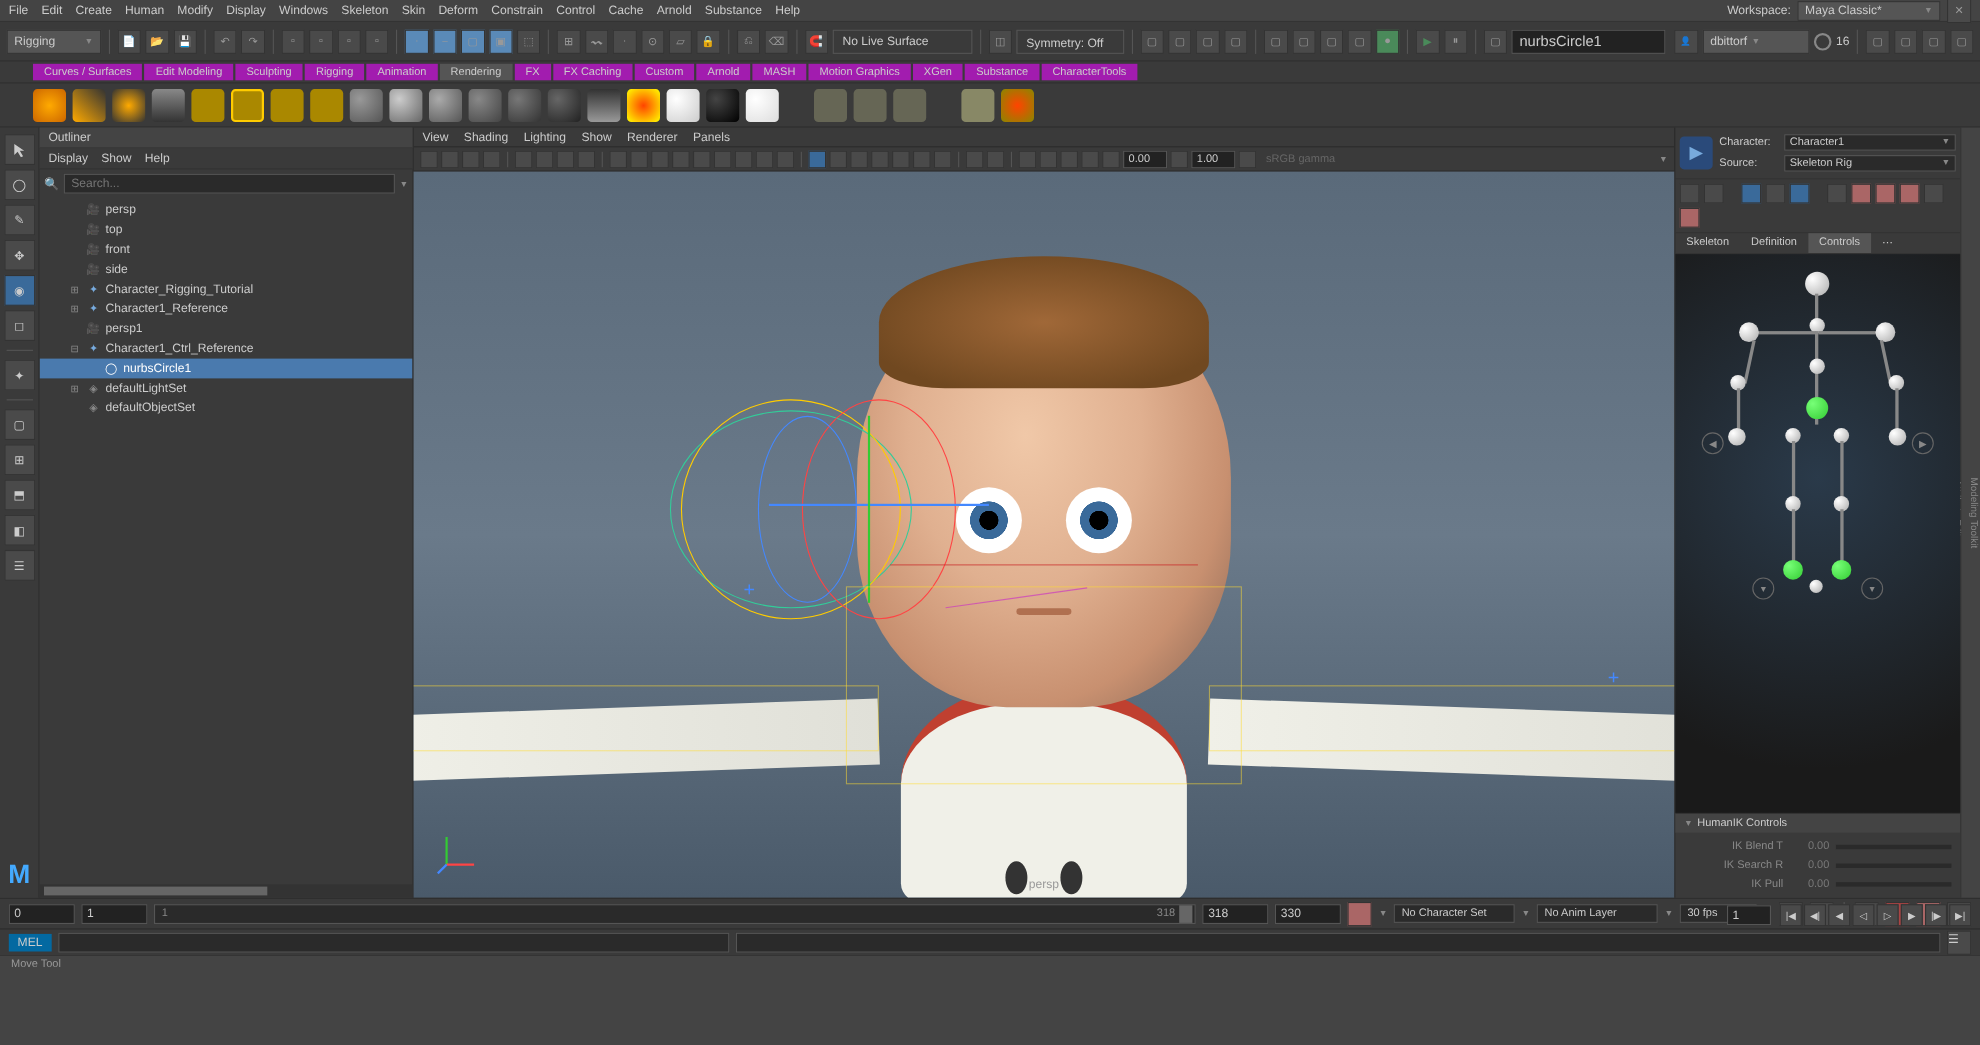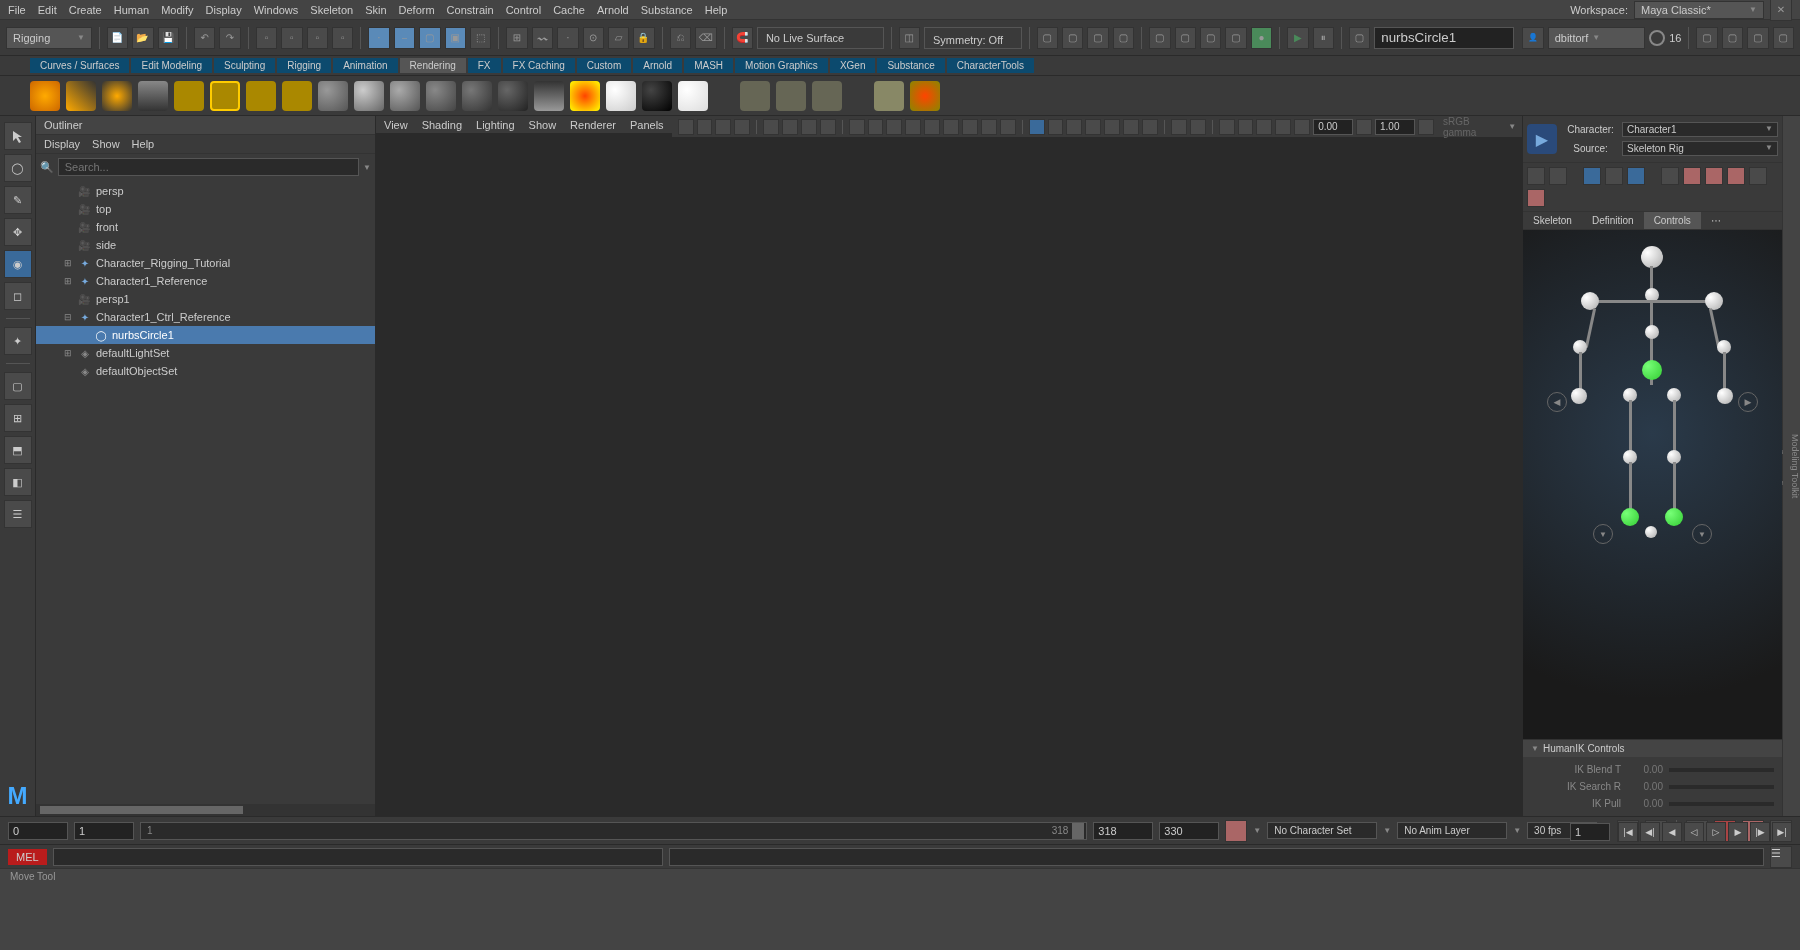--- a/index.html
+++ b/index.html
@@ -18,21 +18,21 @@
 .tb-btn { width: 22px; height: 22px; background: #4a4a4a; border: 1px solid #333; display: flex; align-items: center; justify-content: center; cursor: pointer; font-size: 10px; color: #999; }
 .live-surface { background: #3a3a3a; border: 1px solid #555; padding: 2px 8px; height: 22px; display: flex; align-items: center; gap: 4px; width: 130px; }
 .symmetry { background: #3a3a3a; border: 1px solid #555; padding: 2px 8px; height: 22px; display: flex; align-items: flex-end; width: 100px; }
 .text-input { background: #222; border: 1px solid #555; color: #ccc; height: 22px; padding: 0 6px; width: 140px; }
 .user-box { background: #555; border: 1px solid #333; height: 22px; padding: 0 6px; display: flex; align-items: center; gap: 4px; width: 100px; }
 .frame-count { display: flex; align-items: center; gap: 4px; }
 .frame-count-icon { width: 16px; height: 16px; border: 2px solid #888; border-radius: 50%; }
 
 
 .shelf-tabs { background: #3a3a3a; height: 20px; display: flex; align-items: center; gap: 2px; border-bottom: 1px solid #2a2a2a; padding-left: 30px; }
-.shelf-tab { padding: 2px 10px; background: #0c4a6e; cursor: pointer; font-size: 10px; }
+.shelf-tab { padding: 2px 10px; background: #a21caf; cursor: pointer; font-size: 10px; }
 .shelf-tab.active { background: #555; }
 
 
 .shelf-icons { background: #3a3a3a; height: 40px; display: flex; align-items: center; padding: 0 30px; gap: 6px; border-bottom: 1px solid #2a2a2a; }
 .shelf-icon { width: 30px; height: 30px; border-radius: 4px; cursor: pointer; }
 
 
 .main-area { display: flex; height: 700px; }
 
 
@@ -52,21 +52,21 @@
 .tree-item.selected { background: #4a7aae; color: #fff; }
 .tree-arrow { width: 10px; font-size: 9px; color: #888; }
 .tree-icon { width: 14px; height: 14px; display: inline-flex; align-items: center; justify-content: center; font-size: 10px; }
 .cam-icon { color: #888; }
 .obj-icon { color: #77aadd; }
 .set-icon { color: #888; }
 .indent-1 { padding-left: 28px; }
 .indent-2 { padding-left: 44px; }
 
 
-.viewport-container { flex: 1; display: flex; flex-direction: row; background: #2a2a2a; }
+.viewport-container { flex: 1; display: flex; flex-direction: column; background: #2a2a2a; }
 .viewport-menu { background: #3a3a3a; height: 18px; display: flex; align-items: center; padding: 0 8px; gap: 14px; font-size: 11px; border-bottom: 1px solid #2a2a2a; }
 .viewport-toolbar { background: #3a3a3a; height: 22px; display: flex; align-items: center; padding: 0 6px; gap: 3px; border-bottom: 1px solid #2a2a2a; }
 .vp-btn { width: 16px; height: 16px; background: #4a4a4a; border: 1px solid #333; cursor: pointer; }
 .vp-num { background: #222; border: 1px solid #555; color: #ccc; width: 40px; height: 16px; font-size: 10px; padding: 0 4px; }
 .viewport { flex: 1; background: linear-gradient(180deg, #5a6a7a 0%, #6a7a8a 50%, #4a5a6a 100%); position: relative; overflow: hidden; }
 
 
 .character { position: absolute; left: 50%; top: 45%; transform: translate(-50%, -50%); }
 .head { width: 340px; height: 380px; background: radial-gradient(ellipse at 45% 35%, #f0c8a8 0%, #e0b090 40%, #c89070 70%, #806050 100%); border-radius: 45% 45% 40% 40%; position: relative; }
 .hair { position: absolute; top: -30px; left: 20px; width: 300px; height: 120px; background: radial-gradient(ellipse, #a06838 0%, #704820 80%); border-radius: 50% 50% 20% 20%; }
@@ -80,21 +80,21 @@
 .rig-circle { position: absolute; border-radius: 50%; border: 1px solid; }
 .gizmo { position: absolute; left: 20px; bottom: 20px; width: 40px; height: 40px; }
 .persp-label { position: absolute; bottom: 6px; left: 50%; transform: translateX(-50%); color: #999; font-size: 11px; }
 
 
 .right-panel { width: 260px; background: #3a3a3a; display: flex; flex-direction: column; border-left: 1px solid #2a2a2a; }
 .hik-header { display: flex; align-items: center; padding: 4px; gap: 6px; border-bottom: 1px solid #333; }
 .hik-logo { width: 30px; height: 30px; background: #2a4a7a; border-radius: 4px; display: flex; align-items: center; justify-content: center; font-size: 16px; color: #77aadd; }
 .hik-info { flex: 1; font-size: 10px; }
 .hik-row { display: flex; align-items: center; padding: 2px 0; gap: 4px; }
-.hik-row label { width: 55px; text-align: center; }
+.hik-row label { width: 55px; text-align: left; }
 .hik-dropdown { flex: 1; background: #2a2a2a; border: 1px solid #555; padding: 1px 4px; font-size: 10px; display: flex; justify-content: space-between; }
 .hik-toolbar { display: flex; padding: 4px; gap: 4px; border-bottom: 1px solid #333; flex-wrap: wrap; }
 .hik-tb-btn { width: 18px; height: 18px; background: #4a4a4a; border: 1px solid #333; cursor: pointer; }
 .hik-tabs { display: flex; border-bottom: 1px solid #333; }
 .hik-tab { padding: 3px 10px; font-size: 10px; cursor: pointer; }
 .hik-tab.active { background: #555; }
 .hik-figure { flex: 1; background: radial-gradient(circle at 50% 40%, #2a3a4a 0%, #1a1a1a 80%); position: relative; min-height: 340px; }
 .joint { position: absolute; border-radius: 50%; background: radial-gradient(circle at 30% 30%, #fff, #aaa); }
 .joint.selected { background: radial-gradient(circle at 30% 30%, #7f7, #3c3); }
 .bone { position: absolute; background: #888; }
@@ -121,21 +121,21 @@
 .range-row { height: 28px; background: #3a3a3a; display: flex; align-items: center; padding: 0 8px; gap: 6px; border-top: 1px solid #2a2a2a; }
 .range-input { width: 60px; background: #222; border: 1px solid #555; color: #ccc; padding: 2px 4px; font-size: 11px; }
 .range-bar { flex: 1; height: 18px; background: #2a2a2a; border: 1px solid #555; position: relative; display: flex; align-items: center; }
 .range-handle { position: absolute; width: 12px; height: 16px; background: #666; }
 .range-bar-label { position: absolute; font-size: 10px; color: #888; }
 .char-set-dropdown { background: #2a2a2a; border: 1px solid #555; padding: 2px 6px; width: 110px; font-size: 10px; }
 .misc-btn { width: 22px; height: 22px; background: #4a4a4a; border: 1px solid #333; cursor: pointer; }
 
 
 .cmdline { height: 24px; background: #3a3a3a; display: flex; align-items: center; padding: 0 8px; gap: 6px; border-top: 1px solid #2a2a2a; }
-.cmd-label { background: #b91c1c; padding: 2px 8px; font-size: 11px; }
+.cmd-label { background: #0369a1; padding: 2px 8px; font-size: 11px; }
 .cmd-input { flex: 1; max-width: 610px; background: #2a2a2a; border: 1px solid #555; color: #ccc; padding: 2px 6px; font-size: 11px; height: 18px; }
 .cmd-output { flex: 1; background: #2a2a2a; border: 1px solid #555; height: 18px; }
 
 
 .helpline { height: 18px; background: #444; padding: 2px 10px; font-size: 10px; color: #999; border-top: 1px solid #333; }
 
 .arrow { font-size: 8px; color: #888; }
 </style>
 </head>
 <body>

